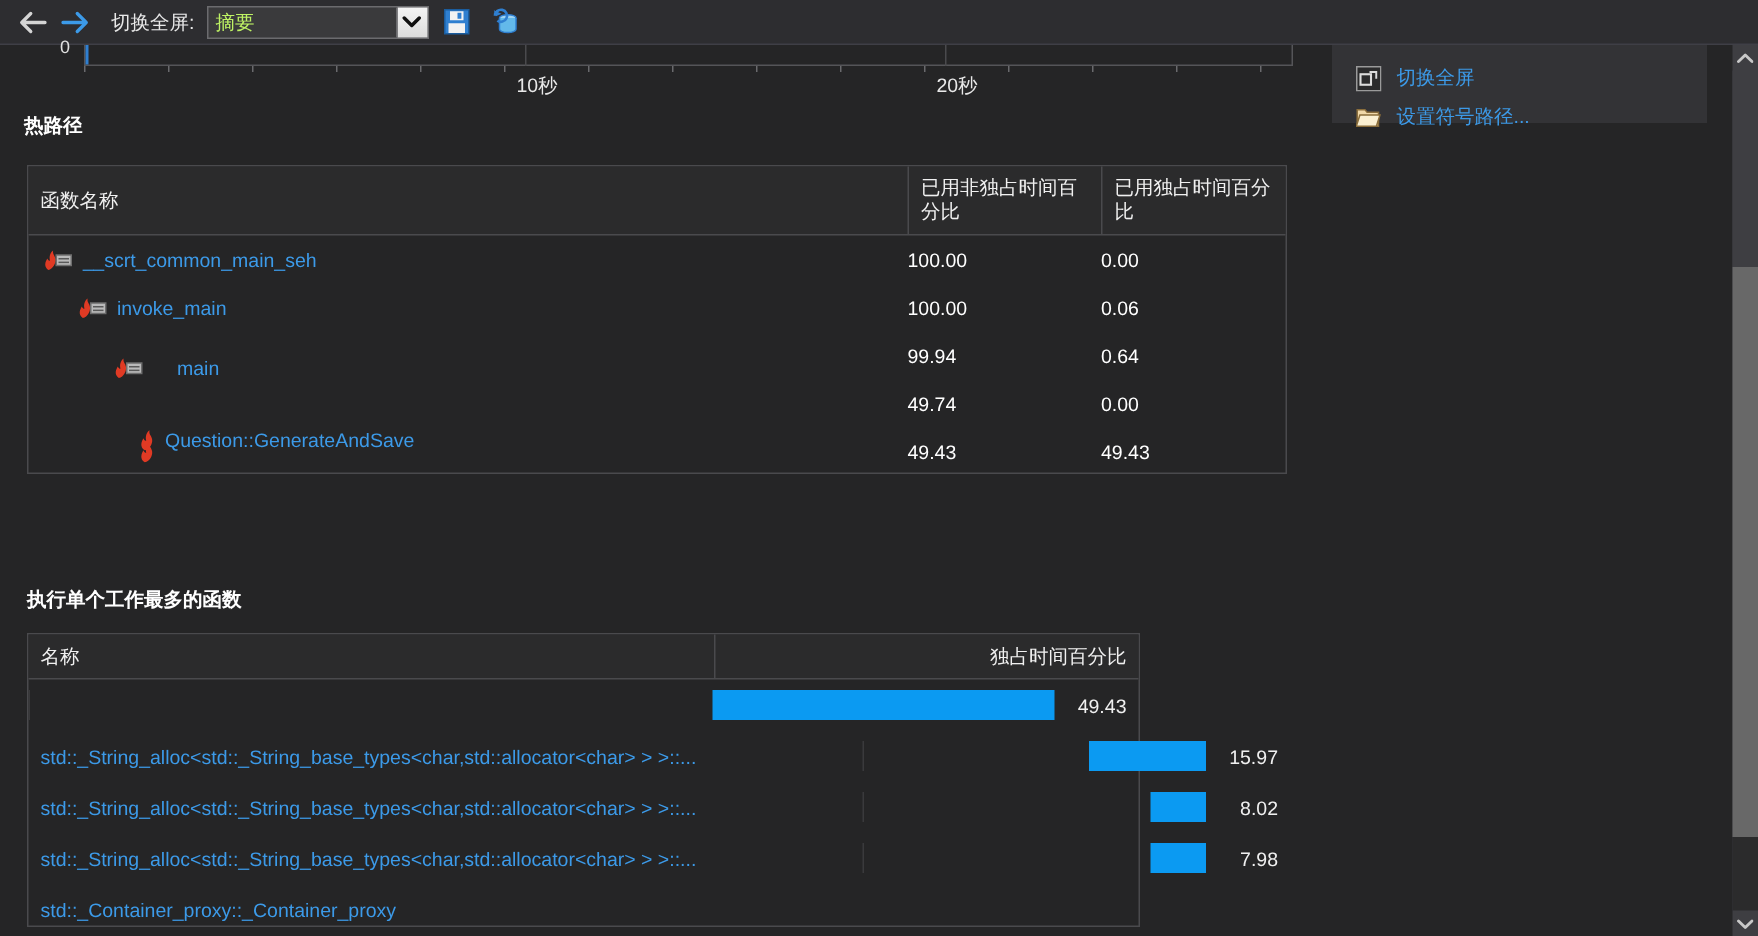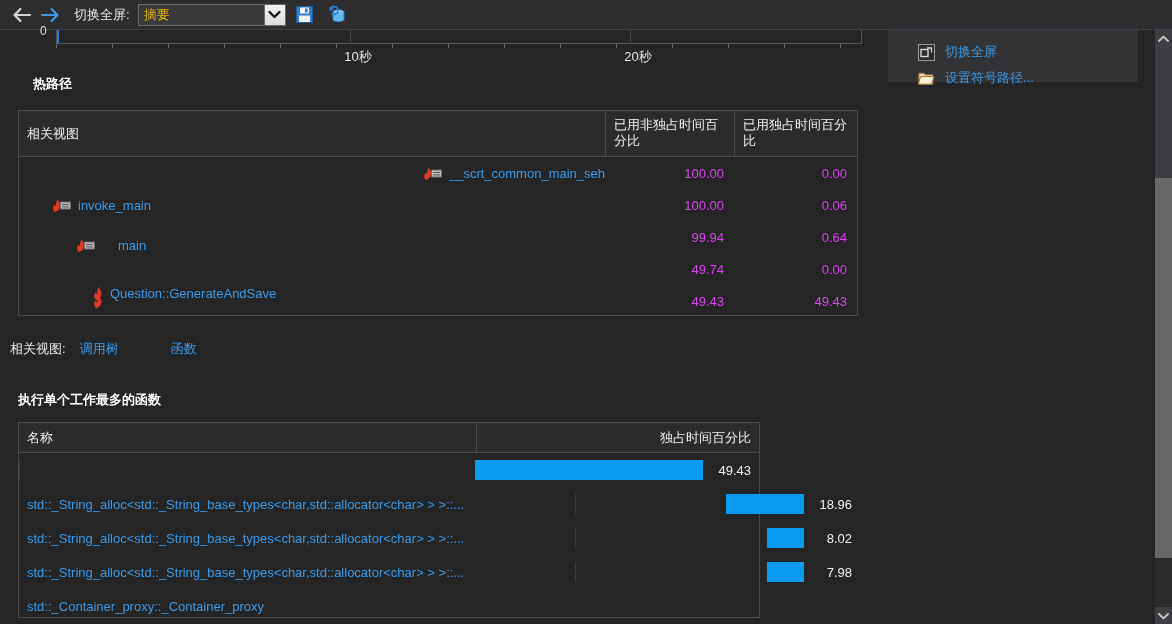--- a/index.html
+++ b/index.html
@@ -37,21 +37,21 @@
     white-space: nowrap;
   }
   .combo {
     position: relative;
     width: 148px; height: 22px;
     background: #3a3a3c;
     border: 1px solid #6b6b6e;
     display: flex; align-items: center;
   }
   .combo-value {
-    color: #eab308; font-size: 13px;
+    color: #bef264; font-size: 13px;
     padding-left: 5px; flex: 1;
     white-space: nowrap; overflow: hidden;
   }
   .combo-btn {
     width: 21px; height: 20px;
     background: linear-gradient(#f4f4f4,#dcdcdc);
     border-left: 1px solid #6b6b6e;
     display: flex; align-items: center; justify-content: center;
   }
   .combo-btn svg { display: block; }
@@ -139,22 +139,22 @@
     flex: 1; display: flex; align-items: center;
     overflow: hidden; white-space: nowrap;
     padding-left: 8px;
   }
   .hp-link {
     color: #3c9ae8; font-size: 13px;
     text-decoration: none;
     overflow: hidden; text-overflow: ellipsis; white-space: nowrap;
   }
   .hp-num {
-    color: #d946ef; font-size: 13px;
-    text-align: right; padding-right: 10px;
+    color: #ffffff; font-size: 13px;
+    padding-right: 10px;
     flex: 0 0 auto;
   }
   .icon-slot {
     display: inline-flex; align-items: center;
     flex: 0 0 auto; margin-right: 6px;
   }
 
   
   .flame { display: block; }
 
@@ -186,21 +186,21 @@
     color: #f0f0f0; font-size: 13px;
     width: 48px; text-align: right;
     flex: 0 0 48px;
   }
 
   
   .side-panel {
     position: absolute; left: 888px; top: 30px;
     width: 250px; height: 52px;
     background: #333336;
-    padding: 10px 0 0 30px;
+    padding: 10px 0 0 16px;
   }
   .side-item {
     display: flex; align-items: center;
     height: 24px; margin-bottom: 2px;
   }
   .side-text { color: #3c9ae8; font-size: 13px; margin-left: 10px; white-space: nowrap; }
   .side-ico { width: 17px; height: 17px; display: flex; align-items: center; justify-content: center; }
 
   
   .scrollbar {
@@ -293,31 +293,31 @@
       <div class="t" style="left:560px;"></div>
         <div class="t" style="left:616px;"></div>
       <div class="t" style="left:672px;"></div>
         <div class="t" style="left:728px;"></div>
       <div class="t" style="left:784px;"></div>
     </div>
     <div class="axis-label" style="left:358px;">10秒</div>
     <div class="axis-label" style="left:638px;">20秒</div>
   </div>
 
-  <div class="section-title" style="left:33px; top:75px;">热路径</div>
+  <div class="section-title" style="left:16px; top:75px;">热路径</div>
 
   <div class="grid" style="left:18px; top:110px; width:840px; height:206px;">
     <div class="grid-head">
-      <div class="th th-name">相关视图</div>
+      <div class="th th-name">函数名称</div>
       <div class="th th-num" style="flex:0 0 129px;">已用非独占时间百分比</div>
       <div class="th th-num" style="flex:0 0 123px;">已用独占时间百分比</div>
     </div>
 
     <div class="hp-row">
-      <div class="hp-name" style="padding-left:8px;justify-content:flex-end;">
+      <div class="hp-name" style="padding-left:8px;">
         <span class="icon-slot">
           <svg class="flame" width="22" height="15" viewBox="0 0 22 15">
               <path d="M5.2 14 C1.8 11.6 3.4 8.2 4.6 6.4 C5 7.6 5.8 8 6.3 7.6 C5.6 5 6.6 2.2 8.4 1 C7.9 3.6 9.6 4.2 10 6.6 C10.4 9.2 8.6 13.2 5.2 14 Z" fill="#e03a24"></path>
               <rect x="10.5" y="4" width="10" height="7" fill="#b9b9b9" stroke="#6e6e6e" stroke-width="1"></rect>
               <rect x="12" y="6" width="7" height="1" fill="#5a5a5a"></rect>
               <rect x="12" y="8.4" width="7" height="1" fill="#5a5a5a"></rect>
             </svg>
         </span>
         <span class="hp-link">__scrt_common_main_seh</span>
       </div>
@@ -376,25 +376,20 @@
           <svg class="flame" width="13" height="15" viewBox="0 0 13 15">
               <path d="M5.5 14.2 C1.9 12 3.3 8.2 4.7 6.2 C5 7.6 5.9 8.2 6.5 7.7 C5.7 4.9 6.8 2.1 8.7 0.8 C8.1 3.6 10 4.3 10.4 6.8 C10.9 9.6 9 13.4 5.5 14.2 Z" fill="#e03a24"></path>
             </svg>
         </span>
       </div>
       <div class="hp-num" style="flex:0 0 129px;">49.43</div>
       <div class="hp-num" style="flex:0 0 123px;">49.43</div>
     </div>
   </div>
 
-  <div class="rv-wrap" style="left:10px; top:340px;">
-    <span class="rv-label">相关视图:</span>
-    <a class="rv-link">调用树</a>
-    <a class="rv-link">函数</a>
-  </div>
 
   <div class="section-title" style="left:18px; top:391px;">执行单个工作最多的函数</div>
 
   <div class="grid" style="left:18px; top:422px; width:742px; height:196px;">
     <div class="grid-head" style="height:30px;">
       <div class="th th-name">名称</div>
       <div class="th th-num" style="flex:0 0 283px; align-items:center;">独占时间百分比</div>
     </div>
 
     <div class="fn-row">
@@ -405,21 +400,21 @@
         <div class="fn-val">49.43</div>
       </div>
     </div>
 
     <div class="fn-row">
       <div class="fn-name">std::_String_alloc&lt;std::_String_base_types&lt;char,std::allocator&lt;char&gt; &gt; &gt;::...</div>
       <div class="fn-barcell">
         <div class="fn-bars">
           <div class="fn-bar" style="width:78px;"></div>
         </div>
-        <div class="fn-val">18.96</div>
+        <div class="fn-val">15.97</div>
       </div>
     </div>
 
     <div class="fn-row">
       <div class="fn-name">std::_String_alloc&lt;std::_String_base_types&lt;char,std::allocator&lt;char&gt; &gt; &gt;::...</div>
       <div class="fn-barcell">
         <div class="fn-bars">
           <div class="fn-bar" style="width:37px;"></div>
         </div>
         <div class="fn-val">8.02</div>

